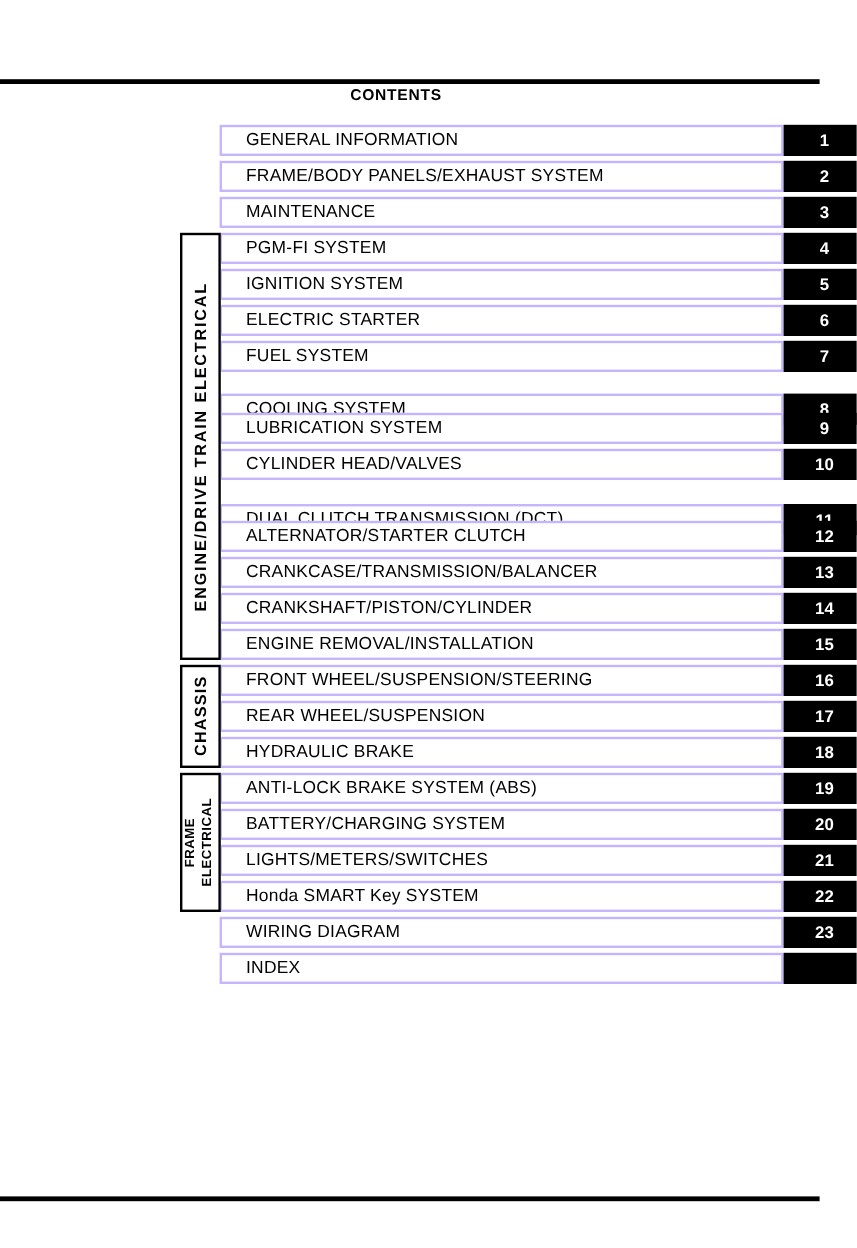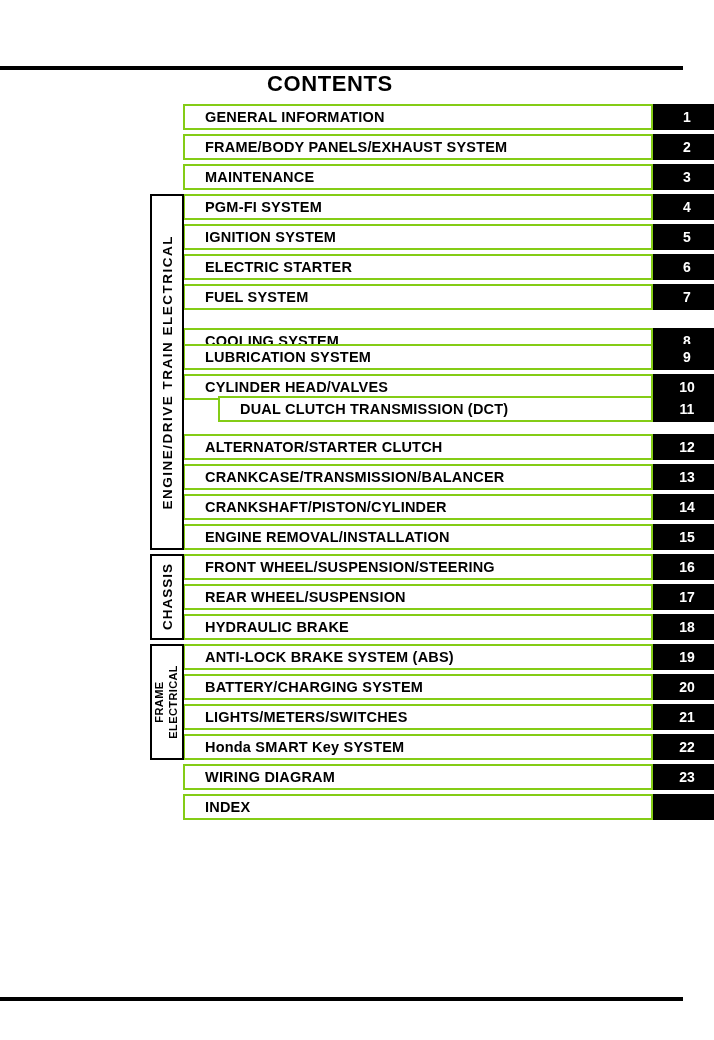--- a/index.html
+++ b/index.html
@@ -19,39 +19,39 @@
     position: absolute;
     left: 0; width: 683px; height: 4px;
     background: #000;
   }
   #top-rule { top: 66px; }
   #bottom-rule { top: 997px; }
   #contents-title {
     position: absolute;
     top: 71px; left: 0; width: 660px;
     text-align: center;
-    font-size: 22px; font-weight: bold;
+    font-size: 13px; font-weight: bold;
     letter-spacing: 0.6px;
     color: #000;
   }
   
   .toc-row {
     position: absolute;
     left: 183px; width: 531px; height: 26px;
     display: flex;
     box-sizing: border-box;
   }
   .row-label {
     flex: 1 1 auto;
     box-sizing: border-box;
-    border: 2px solid #84cc16;
+    border: 2px solid #c4b5fd;
     background: #fff;
     display: flex; align-items: center;
     padding-left: 20px;
-    font-size: 14.5px; font-weight: bold;
+    font-size: 14.5px; font-weight: normal;
     letter-spacing: 0.2px;
     white-space: nowrap;
     overflow: hidden;
   }
   .row-tab {
     flex: 0 0 61px;
     box-sizing: border-box;
     background: #000;
     color: #fff;
     display: flex; align-items: center; justify-content: center;
@@ -126,21 +126,21 @@
         <div class="row-tab">8</div>
       </div>
       <div class="toc-row" style="top: 344px;">
         <div class="row-label">LUBRICATION SYSTEM</div>
         <div class="row-tab">9</div>
       </div>
       <div class="toc-row" style="top: 374px;">
         <div class="row-label">CYLINDER HEAD/VALVES</div>
         <div class="row-tab">10</div>
       </div>
-      <div class="toc-row" style="top: 396px; padding-left: 35px;">
+      <div class="toc-row" style="top: 420px;">
         <div class="row-label">DUAL CLUTCH TRANSMISSION (DCT)</div>
         <div class="row-tab">11</div>
       </div>
       <div class="toc-row" style="top: 434px;">
         <div class="row-label">ALTERNATOR/STARTER CLUTCH</div>
         <div class="row-tab">12</div>
       </div>
       <div class="toc-row" style="top: 464px;">
         <div class="row-label">CRANKCASE/TRANSMISSION/BALANCER</div>
         <div class="row-tab">13</div>

